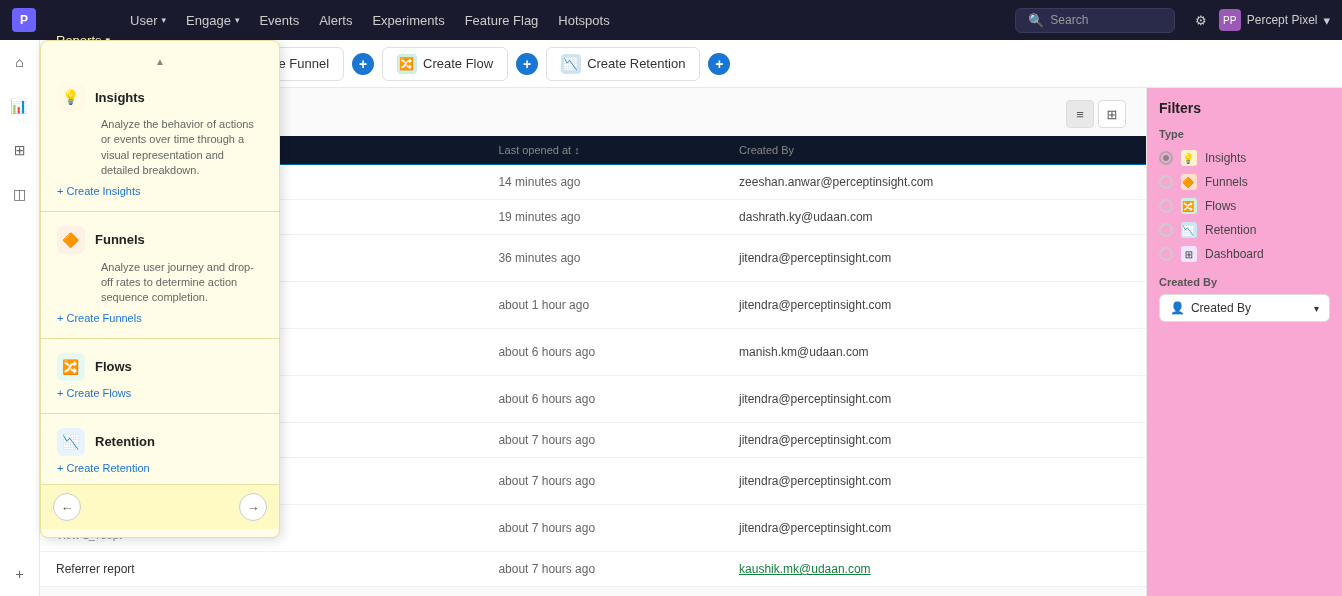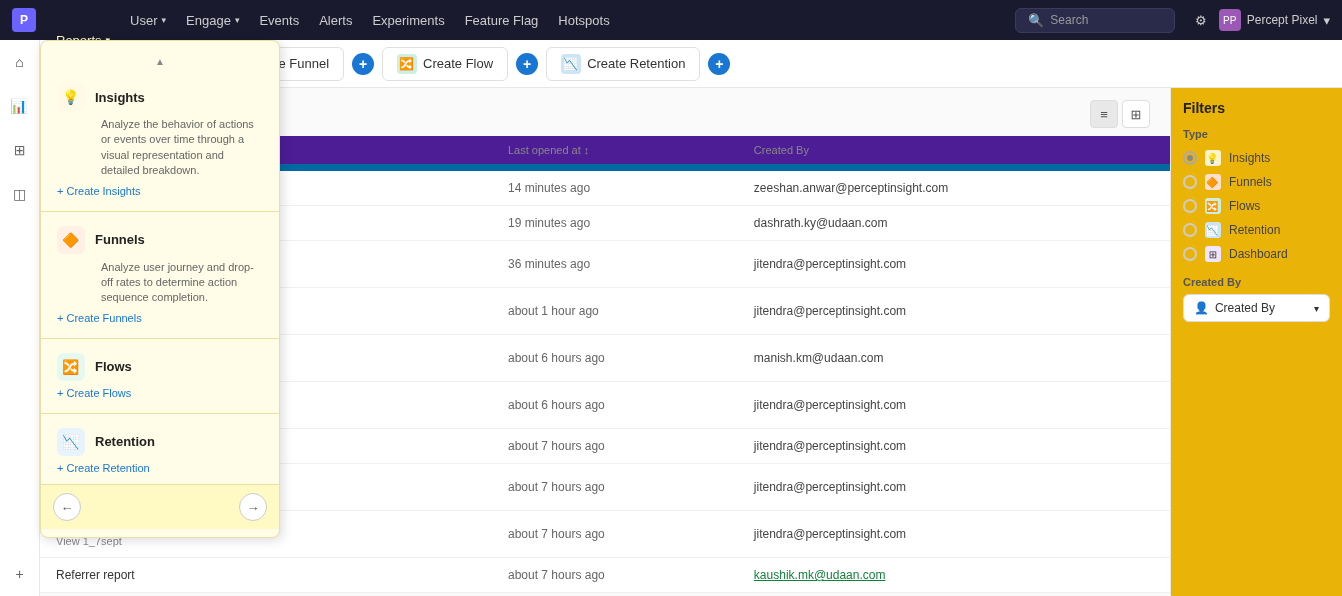--- a/index.html
+++ b/index.html
@@ -199,37 +199,37 @@
       width: 100%;
       border-collapse: collapse;
       background: white;
     }
     .data-table th {
       padding: 8px 16px;
       text-align: left;
       font-size: 11px;
       color: #888;
       font-weight: 500;
-      border-bottom: 7px solid #0369a1;
-      background: #4c1d95;
+      border-bottom: 1px solid #0369a1;
+      background: #0f172a;
     }
     .data-table th.sortable { cursor: pointer; }
     .data-table td {
       padding: 10px 16px;
       font-size: 12px;
       color: #444;
       border-bottom: 1px solid #f0f0f0;
     }
     .row-name { color: #333; font-weight: 500; }
     .row-sub { color: #888; font-size: 11px; }
 
     
     .filters-panel {
-      width: 172px;
-      background: #eab308;
+      width: 196px;
+      background: #f9a8d4;
       border-left: 1px solid #e8e8e8;
       padding: 12px;
       overflow-y: auto;
       flex-shrink: 0;
     }
     .filters-title { font-size: 14px; font-weight: 600; margin-bottom: 12px; color: #222; }
     .filter-section-title { font-size: 11px; font-weight: 600; color: #555; margin: 10px 0 6px; }
     .filter-option {
       display: flex; align-items: center; gap: 8px;
       padding: 4px 0; cursor: pointer;

